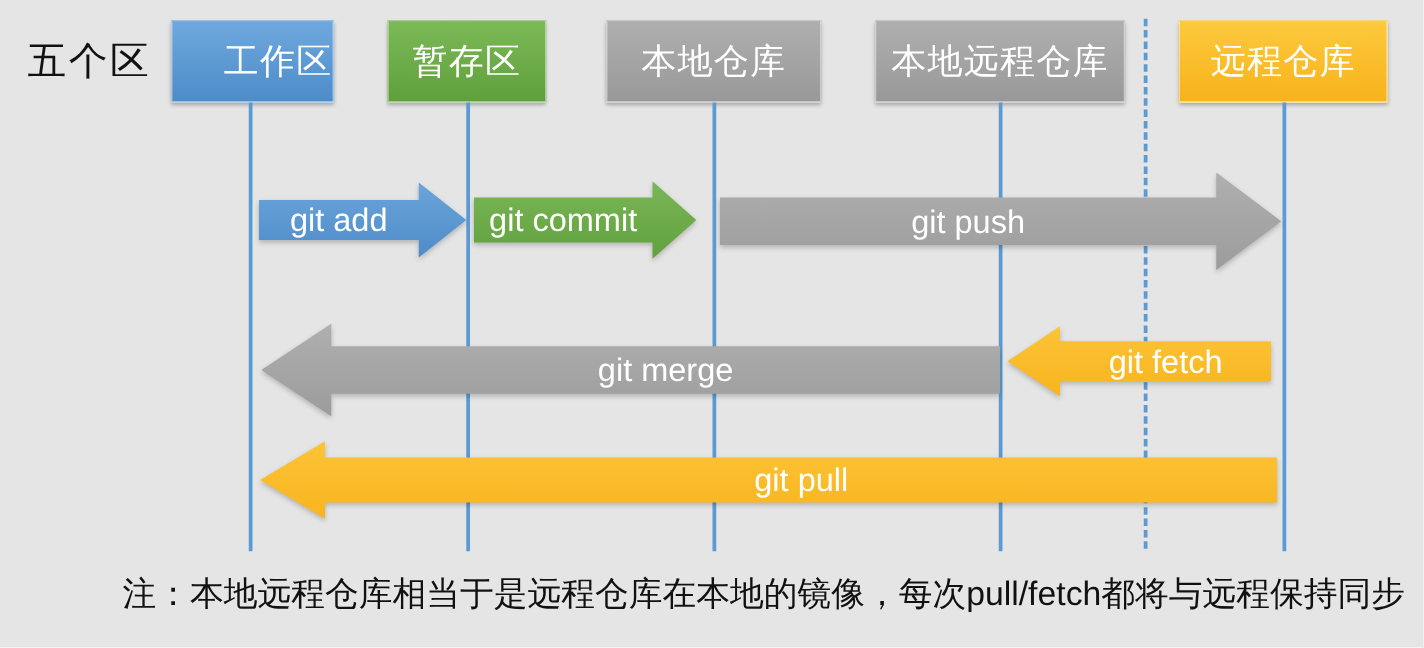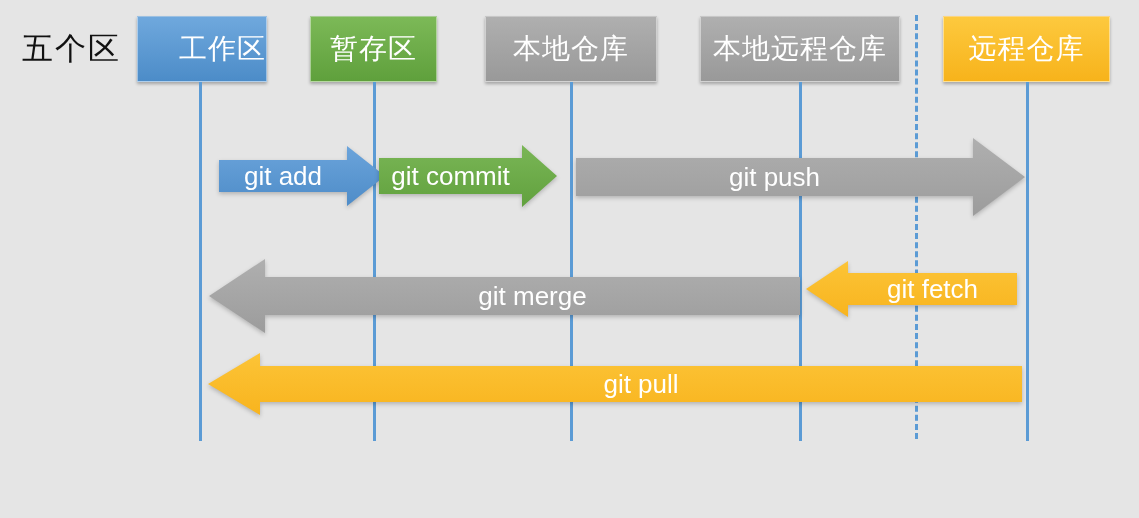--- a/index.html
+++ b/index.html
@@ -96,21 +96,21 @@
     <span>远程仓库</span>
   </div>
 
   <div class="lifeline" style="left:199px;"></div>
   <div class="lifeline" style="left:373px;"></div>
   <div class="lifeline" style="left:570px;"></div>
   <div class="lifeline" style="left:799px;"></div>
   <div class="lifeline-dashed" style="left:915px;"></div>
   <div class="lifeline" style="left:1026px;"></div>
 
-  <div class="arrow-wrap" style="left:207px;top:146px;width:166px;height:60px;margin-left:12px;">
+  <div class="arrow-wrap" style="left:207px;top:146px;width:166px;height:60px;">
     <div class="arrow right arrow-blue" style="--hw:38px;--bt:14px;--bb:46px;">
       <span class="arrow-label">git add</span>
     </div>
   </div>
   <div class="arrow-wrap" style="left:379px;top:145px;width:178px;height:62px;">
     <div class="arrow right arrow-green" style="--hw:35px;--bt:13px;--bb:49px;">
       <span class="arrow-label">git commit</span>
     </div>
   </div>
   <div class="arrow-wrap" style="left:576px;top:138px;width:449px;height:78px;">
@@ -129,14 +129,15 @@
       <span class="arrow-label">git fetch</span>
     </div>
   </div>
 
   <div class="arrow-wrap" style="left:208px;top:353px;width:814px;height:62px;">
     <div class="arrow left arrow-yellow" style="--hw:52px;--bt:13px;--bb:49px;">
       <span class="arrow-label">git pull</span>
     </div>
   </div>
 
+  <div class="note">注：本地远程仓库相当于是远程仓库在本地的镜像，每次pull/fetch都将与远程保持同步</div>
 
 </div>
 
 </body></html>

